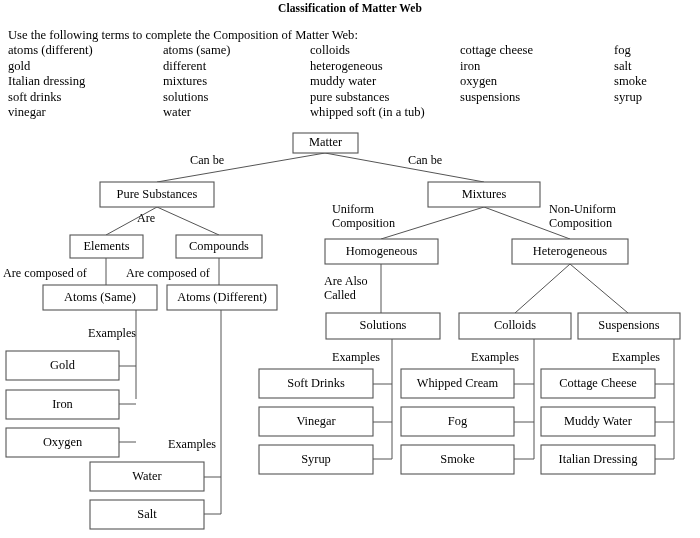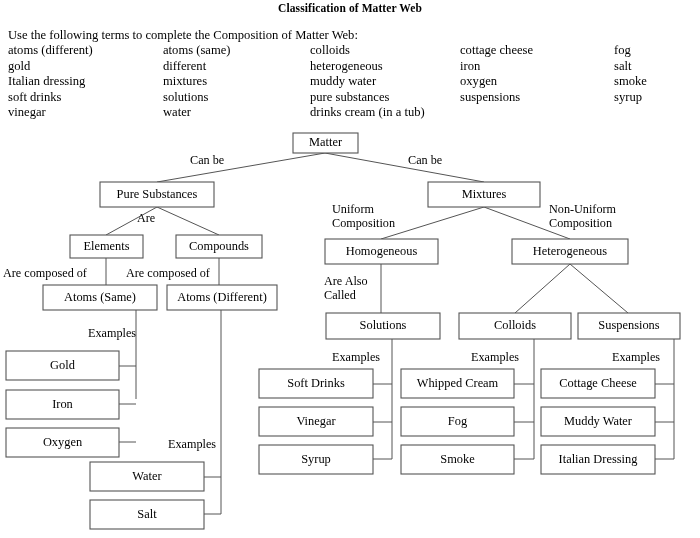--- a/index.html
+++ b/index.html
@@ -105,21 +105,21 @@
         <div>different</div>
         <div>mixtures</div>
         <div>solutions</div>
         <div>water</div>
       </div>
       <div class="wb-col" style="left: 310px;">
         <div>colloids</div>
         <div>heterogeneous</div>
         <div>muddy water</div>
         <div>pure substances</div>
-        <div>drinks cream (in a tub)</div>
+        <div>whipped soft (in a tub)</div>
       </div>
       <div class="wb-col" style="left: 460px;">
         <div>cottage cheese</div>
         <div>iron</div>
         <div>oxygen</div>
         <div>suspensions</div>
       </div>
       <div class="wb-col" style="left: 614px;">
         <div>fog</div>
         <div>salt</div>

